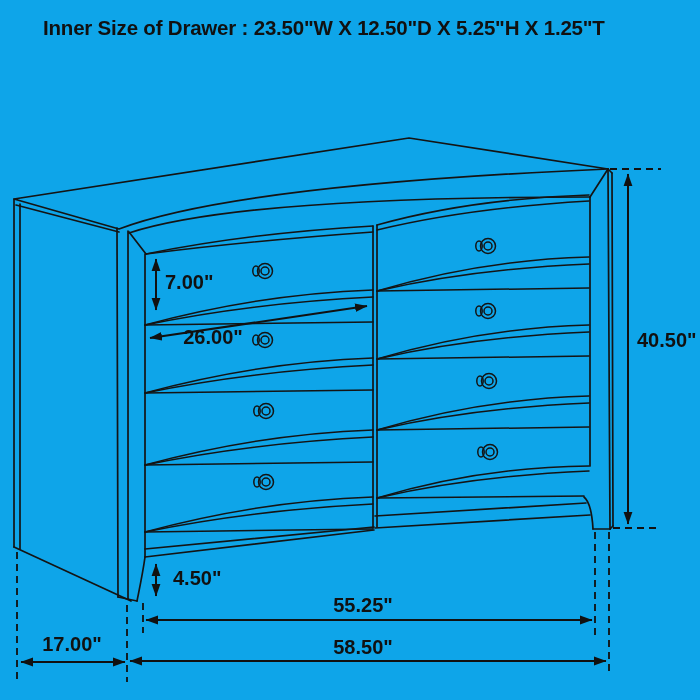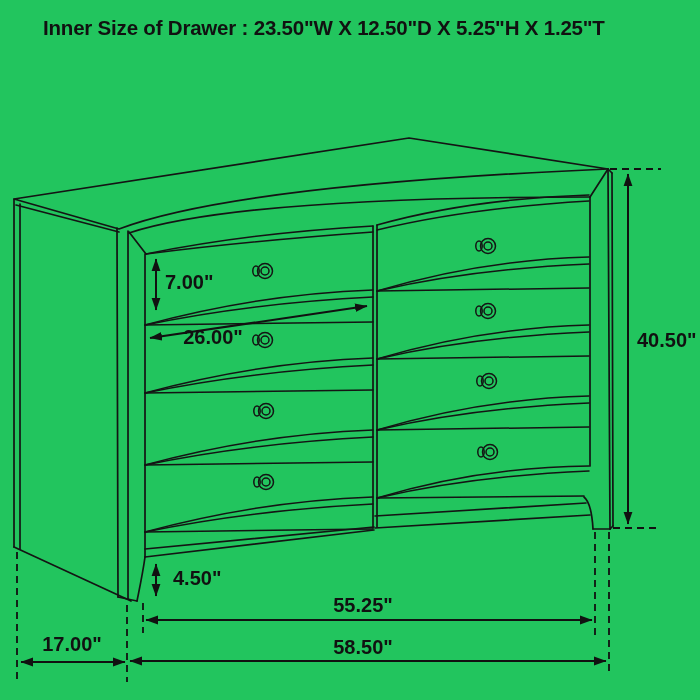--- a/index.html
+++ b/index.html
@@ -1,20 +1,20 @@
 <!DOCTYPE html>
 <html><head>
 <meta charset="utf-8">
 <style>
   html, body { margin: 0; padding: 0; background: #ffffff; }
   .page {
     position: relative;
     width: 700px;
     height: 700px;
-    background: #22c55e;
+    background: #0ea5e9;
     overflow: hidden;
     font-family: "Liberation Sans", sans-serif;
   }
   svg { display: block; }
   text {
     font-family: "Liberation Sans", sans-serif;
     font-weight: bold;
     fill: #111111;
   }
   .dim-label { font-size: 20px; }

